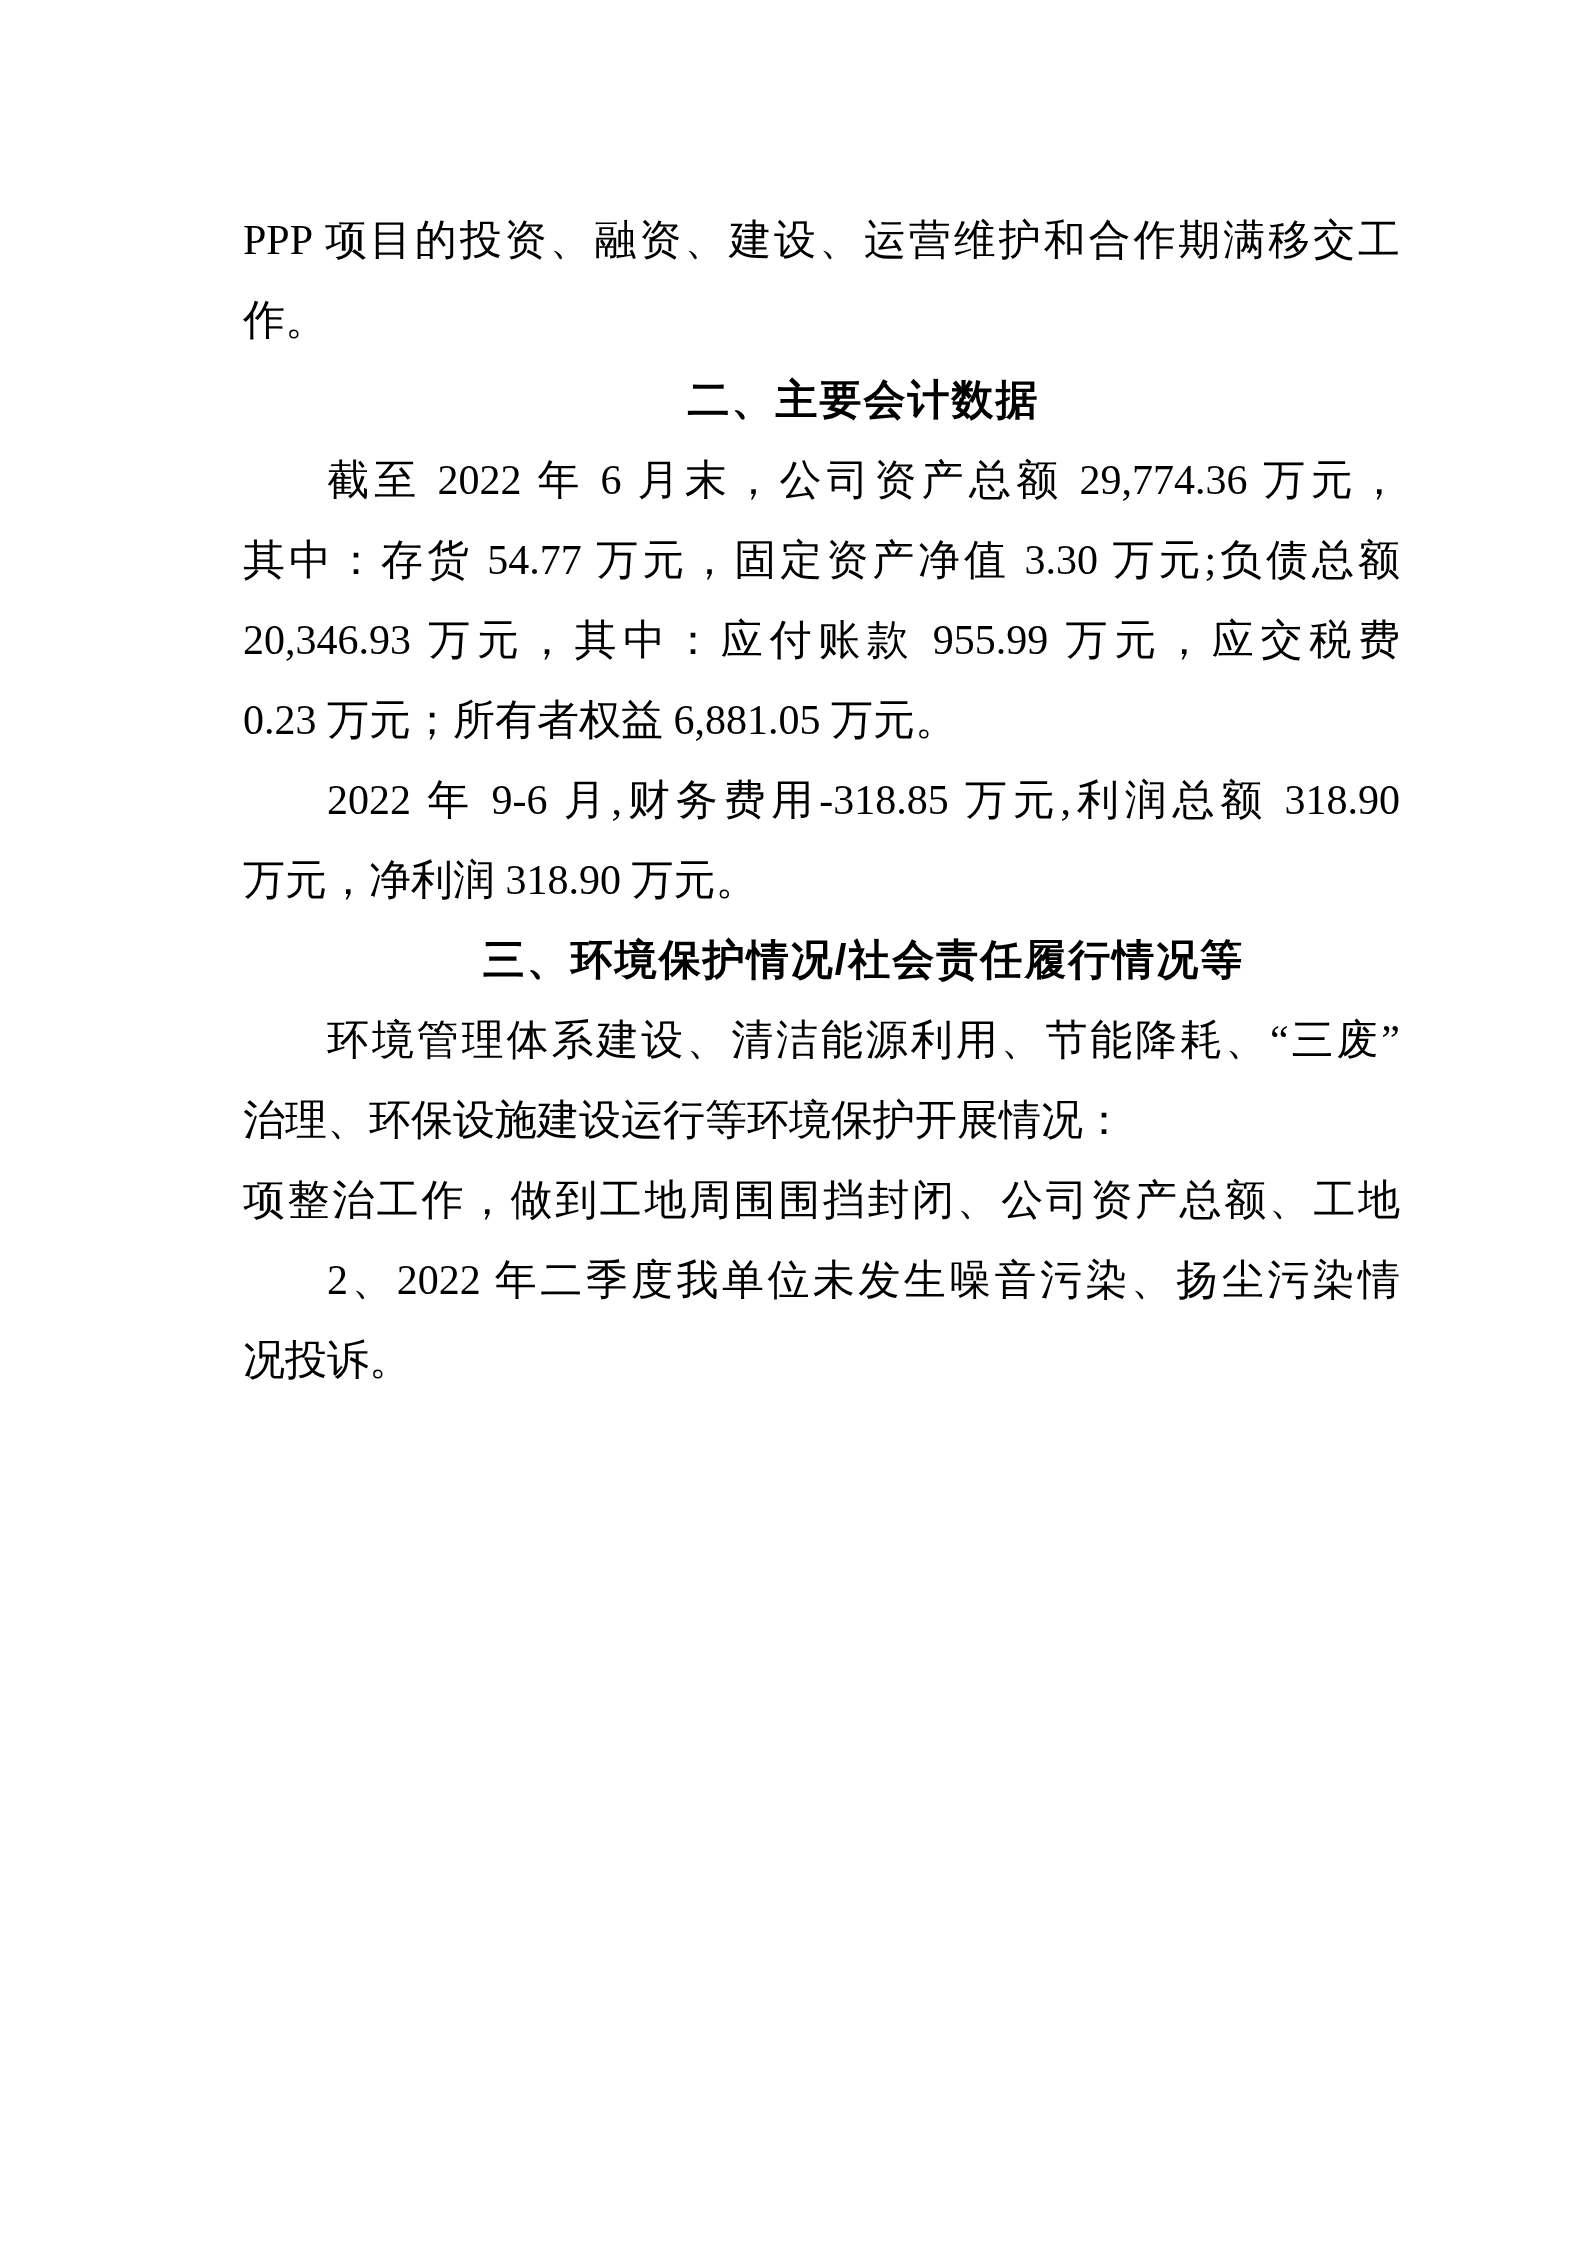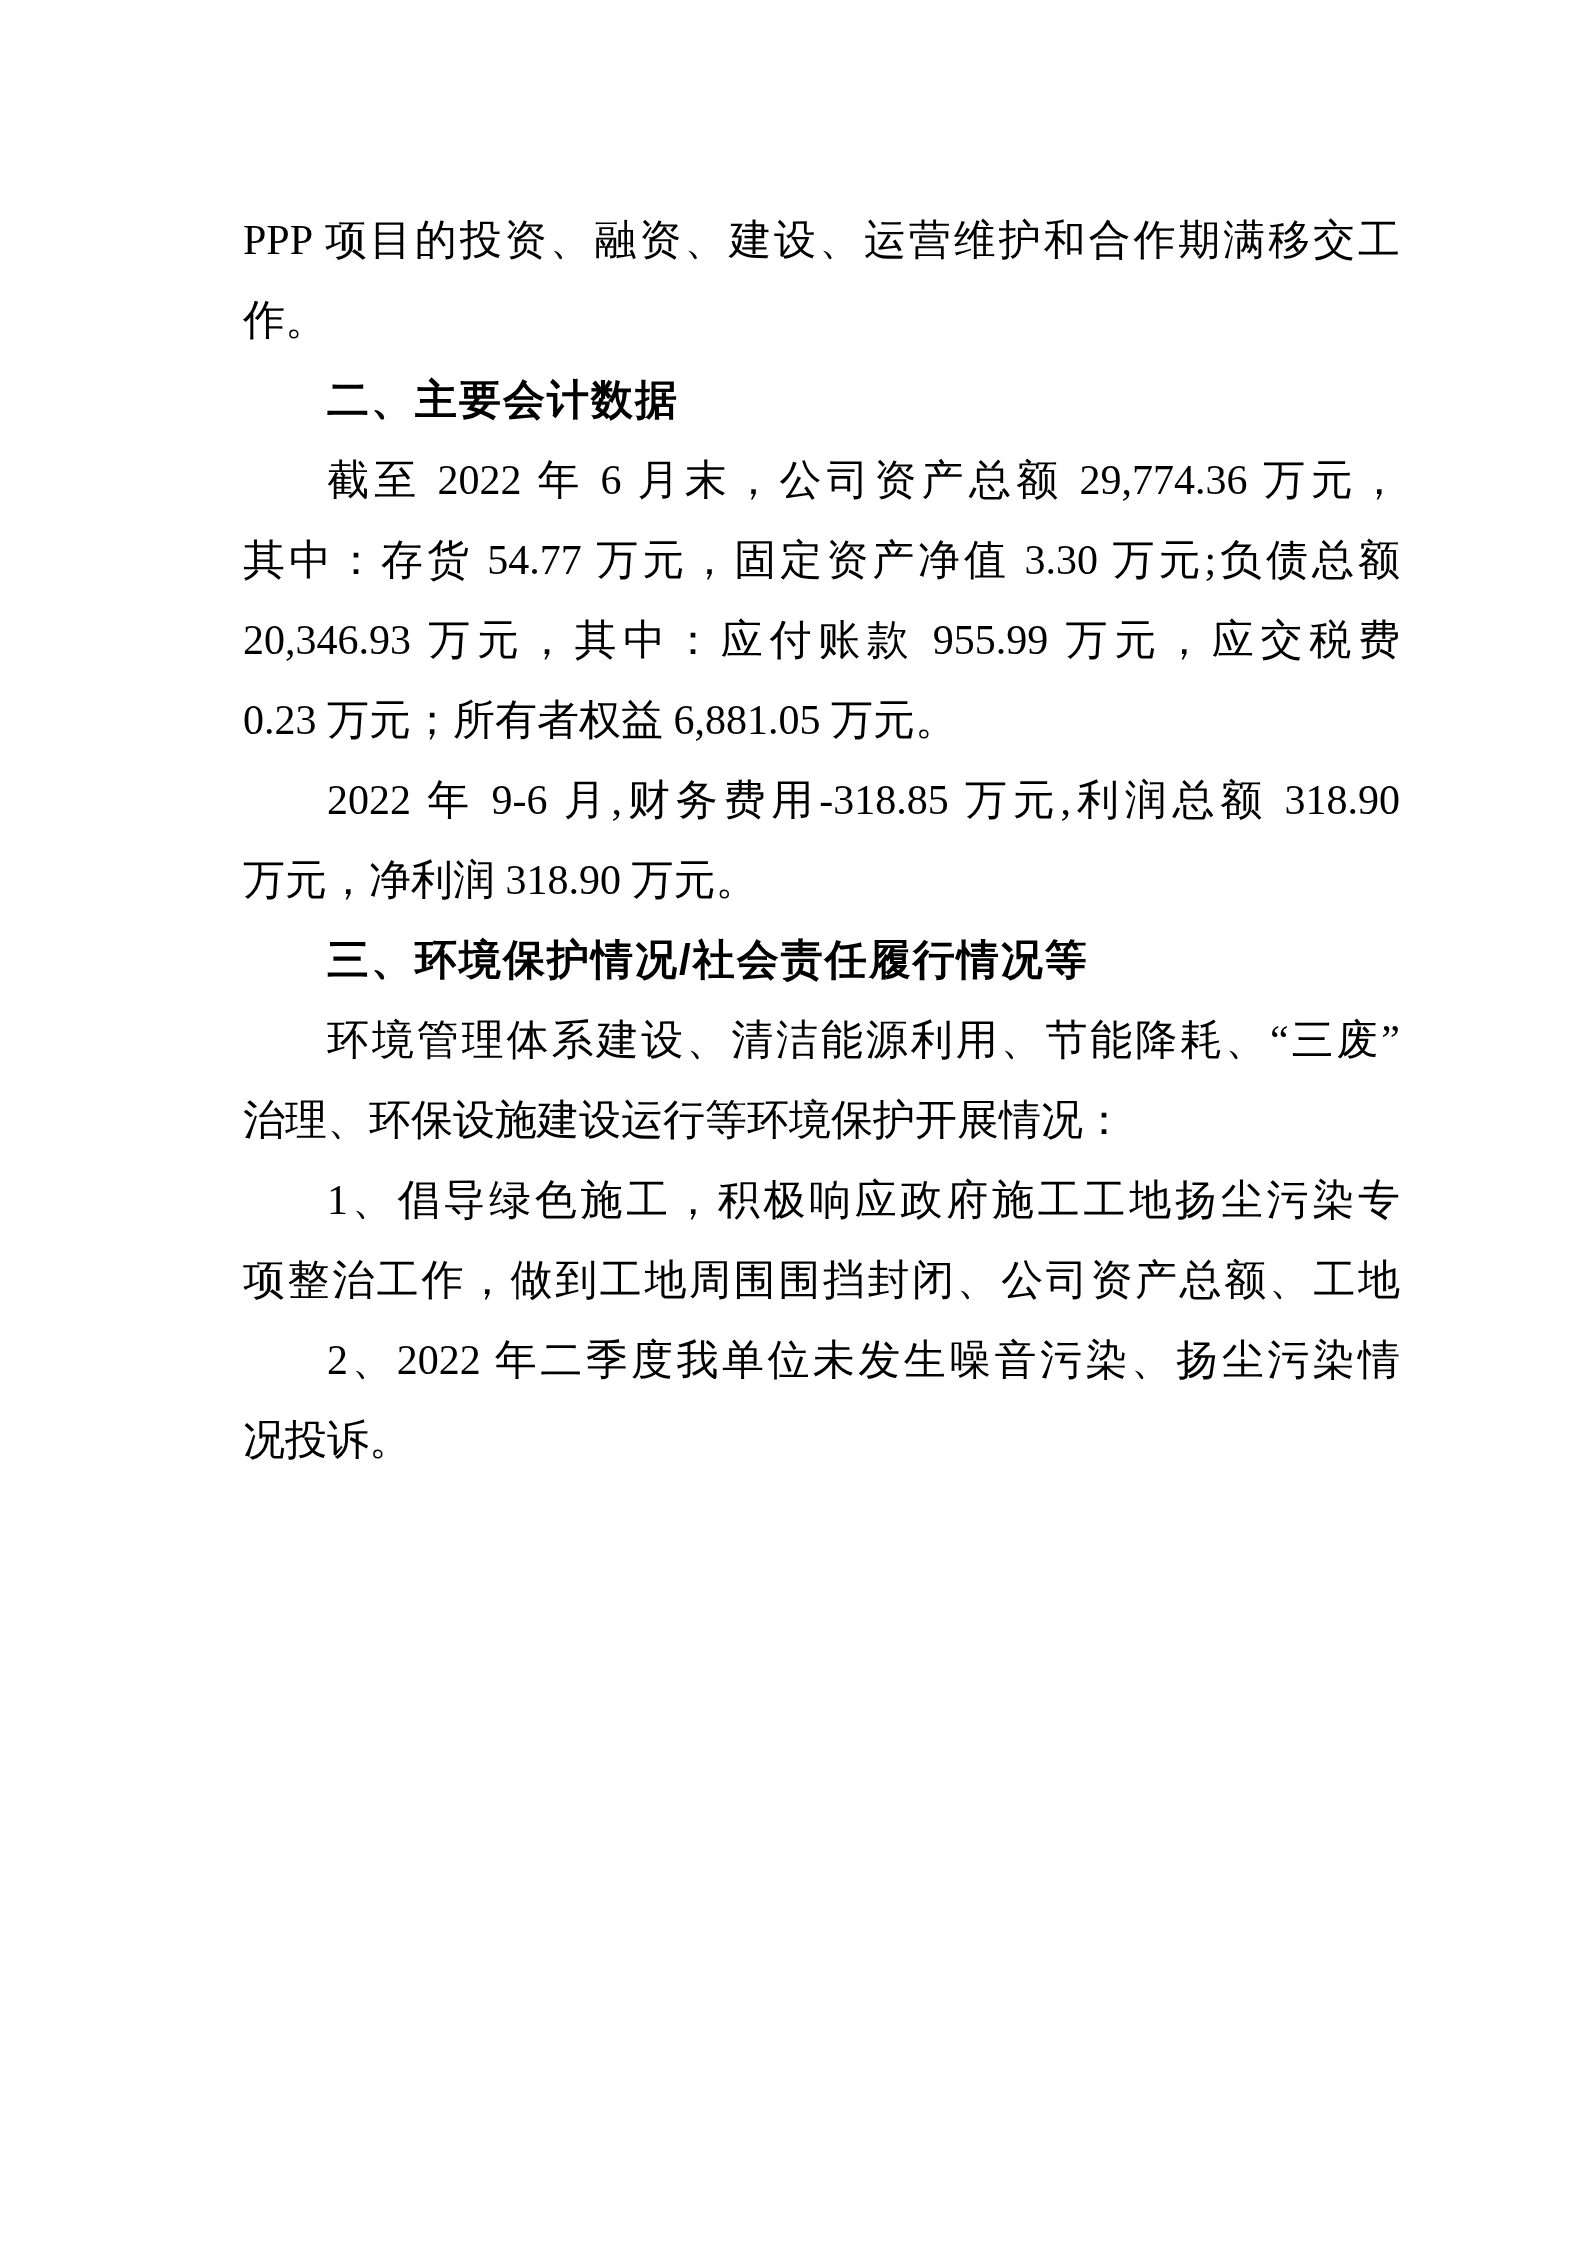--- a/index.html
+++ b/index.html
@@ -40,37 +40,37 @@
     padding-left: 84px;
   }
   .line.indent.fill {
     width: 1073px; 
   }
   
   .line.heading {
     font-family: "Liberation Sans", "DejaVu Sans", sans-serif;
     font-weight: 700;
     letter-spacing: 2px;
+    text-align: center;
   }
 </style>
 </head>
 <body>
 
 <div class="page">
   <div class="content">
     <div class="line fill">PPP 项目的投资、融资、建设、运营维护和合作期满移交工</div>
     <div class="line">作。</div>
     <div class="line heading indent">二、主要会计数据</div>
     <div class="line indent fill">截至 2022 年 6 月末，公司资产总额 29,774.36 万元，</div>
     <div class="line fill">其中：存货 54.77 万元，固定资产净值 3.30 万元;负债总额</div>
     <div class="line fill">20,346.93 万元，其中：应付账款 955.99 万元，应交税费</div>
     <div class="line">0.23 万元；所有者权益 6,881.05 万元。</div>
     <div class="line indent fill">2022 年 9-6 月,财务费用-318.85 万元,利润总额 318.90</div>
     <div class="line">万元，净利润 318.90 万元。</div>
     <div class="line heading indent">三、环境保护情况/社会责任履行情况等</div>
     <div class="line indent fill">环境管理体系建设、清洁能源利用、节能降耗、“三废”</div>
     <div class="line">治理、环保设施建设运行等环境保护开展情况：</div>
-    <div class="line indent fill">1、倡导绿色施工，积极响应政府施工工地扬尘污染专</div>
     <div class="line fill">项整治工作，做到工地周围围挡封闭、公司资产总额、工地</div>
     <div class="line indent fill">2、2022 年二季度我单位未发生噪音污染、扬尘污染情</div>
     <div class="line">况投诉。</div>
   </div>
 </div>
 
 </body></html>

